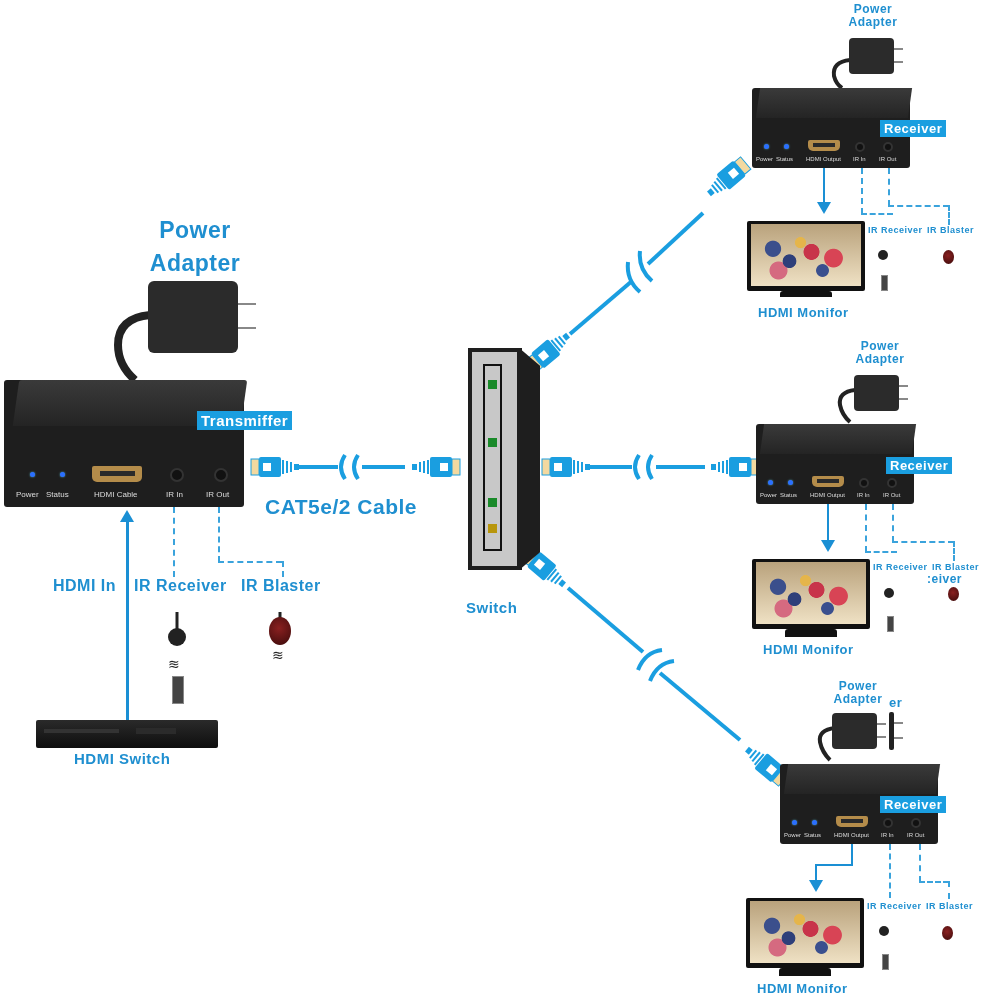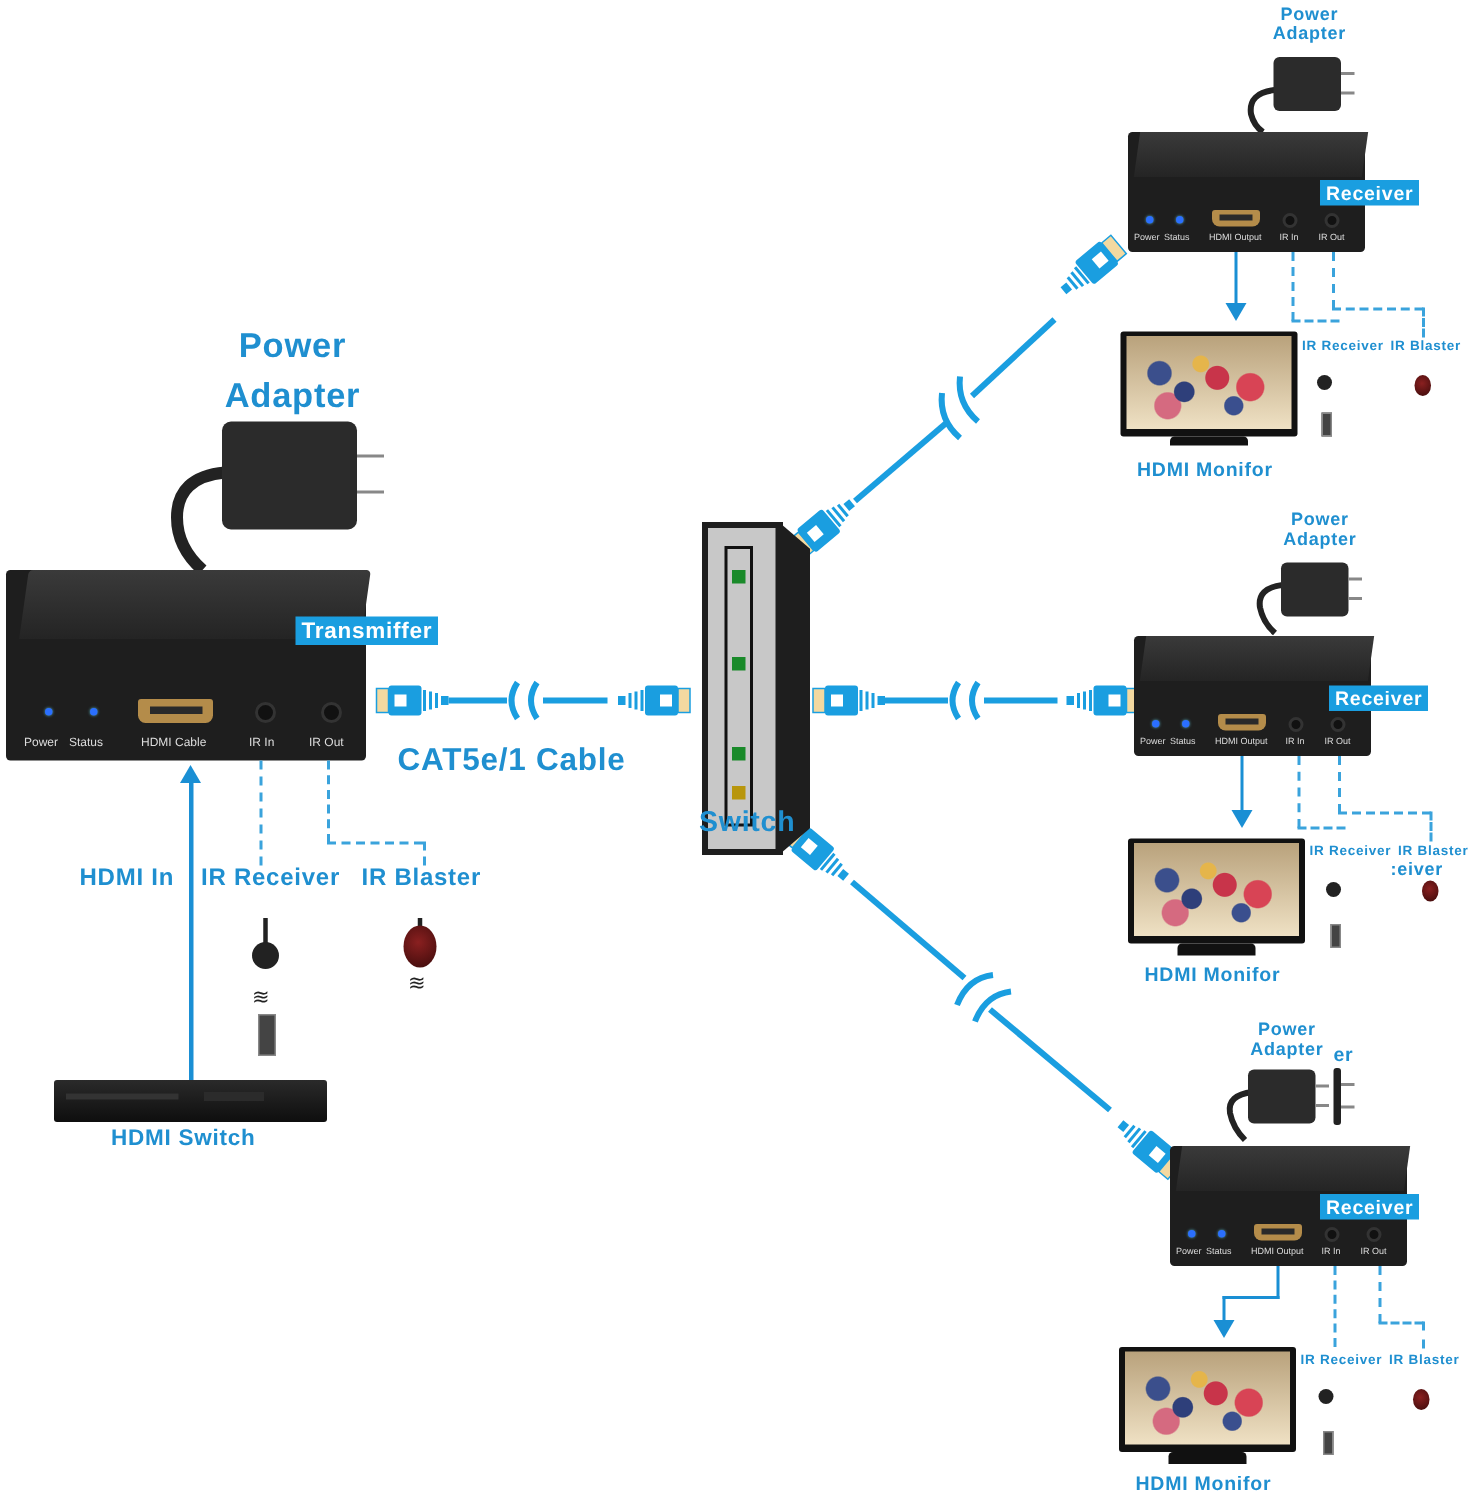--- a/index.html
+++ b/index.html
@@ -143,34 +143,34 @@
 <div class="abs remote" style="left:172px;top:676px;width:10px;height:26px;"></div>
 <div class="abs ir-blast" style="left:269px;top:617px;width:22px;height:28px;"></div>
 <div class="abs" style="left:272px;top:647px;font-size:14px;color:#222;">≋</div>
 
 <div class="abs dvd" style="left:36px;top:720px;width:182px;height:28px;">
   <div class="abs" style="left:8px;top:9px;width:75px;height:4px;background:#333;"></div>
   <div class="abs" style="left:100px;top:8px;width:40px;height:6px;background:#2b2b2b;"></div>
 </div>
 <div class="abs blue-text" style="left:74px;top:750px;font-size:15px;">HDMI Switch</div>
 
-<div class="abs blue-text" style="left:265px;top:495px;font-size:21px;">CAT5e/1 Cable</div>
+<div class="abs blue-text" style="left:265px;top:495px;font-size:21px;">CAT5e/2 Cable</div>
 
 <div class="abs" style="left:468px;top:348px;width:72px;height:222px;">
   <div class="abs" style="left:20px;top:0;width:52px;height:222px;background:#1e1e1e;clip-path:polygon(0 0,60% 0,100% 8%,100% 92%,60% 100%,0 100%);"></div>
   <div class="abs" style="left:0;top:0;width:54px;height:222px;background:#1e1e1e;"></div>
   <div class="abs" style="left:4px;top:4px;width:45px;height:214px;background:#c8c8c8;"></div>
   <div class="abs" style="left:15px;top:16px;width:19px;height:187px;background:#c8c8c8;border:2px solid #111;box-sizing:border-box;">
     <div class="abs" style="left:3px;top:14px;width:9px;height:9px;background:#1a8a2a;"></div>
     <div class="abs" style="left:3px;top:72px;width:9px;height:9px;background:#1a8a2a;"></div>
     <div class="abs" style="left:3px;top:132px;width:9px;height:9px;background:#1a8a2a;"></div>
     <div class="abs" style="left:3px;top:158px;width:9px;height:9px;background:#b8960c;"></div>
   </div>
 </div>
-<div class="abs blue-text" style="left:466px;top:538px;font-size:19px;">Switch</div>
+<div class="abs blue-text" style="left:466px;top:599px;font-size:15px;">Switch</div>
 
 <div class="abs blue-text" style="left:843px;top:3px;font-size:12px;line-height:13px;text-align:center;width:60px;">
   <div>Power</div>
   <div>Adapter</div>
 </div>
 <div class="abs adapter" style="left:849px;top:38px;width:45px;height:36px;border-radius:4px;">
   <div class="abs prong" style="left:45px;top:10px;width:9px;"></div>
   <div class="abs prong" style="left:45px;top:23px;width:9px;"></div>
 </div>
 <div class="abs box" style="left:752px;top:88px;width:158px;height:80px;">

